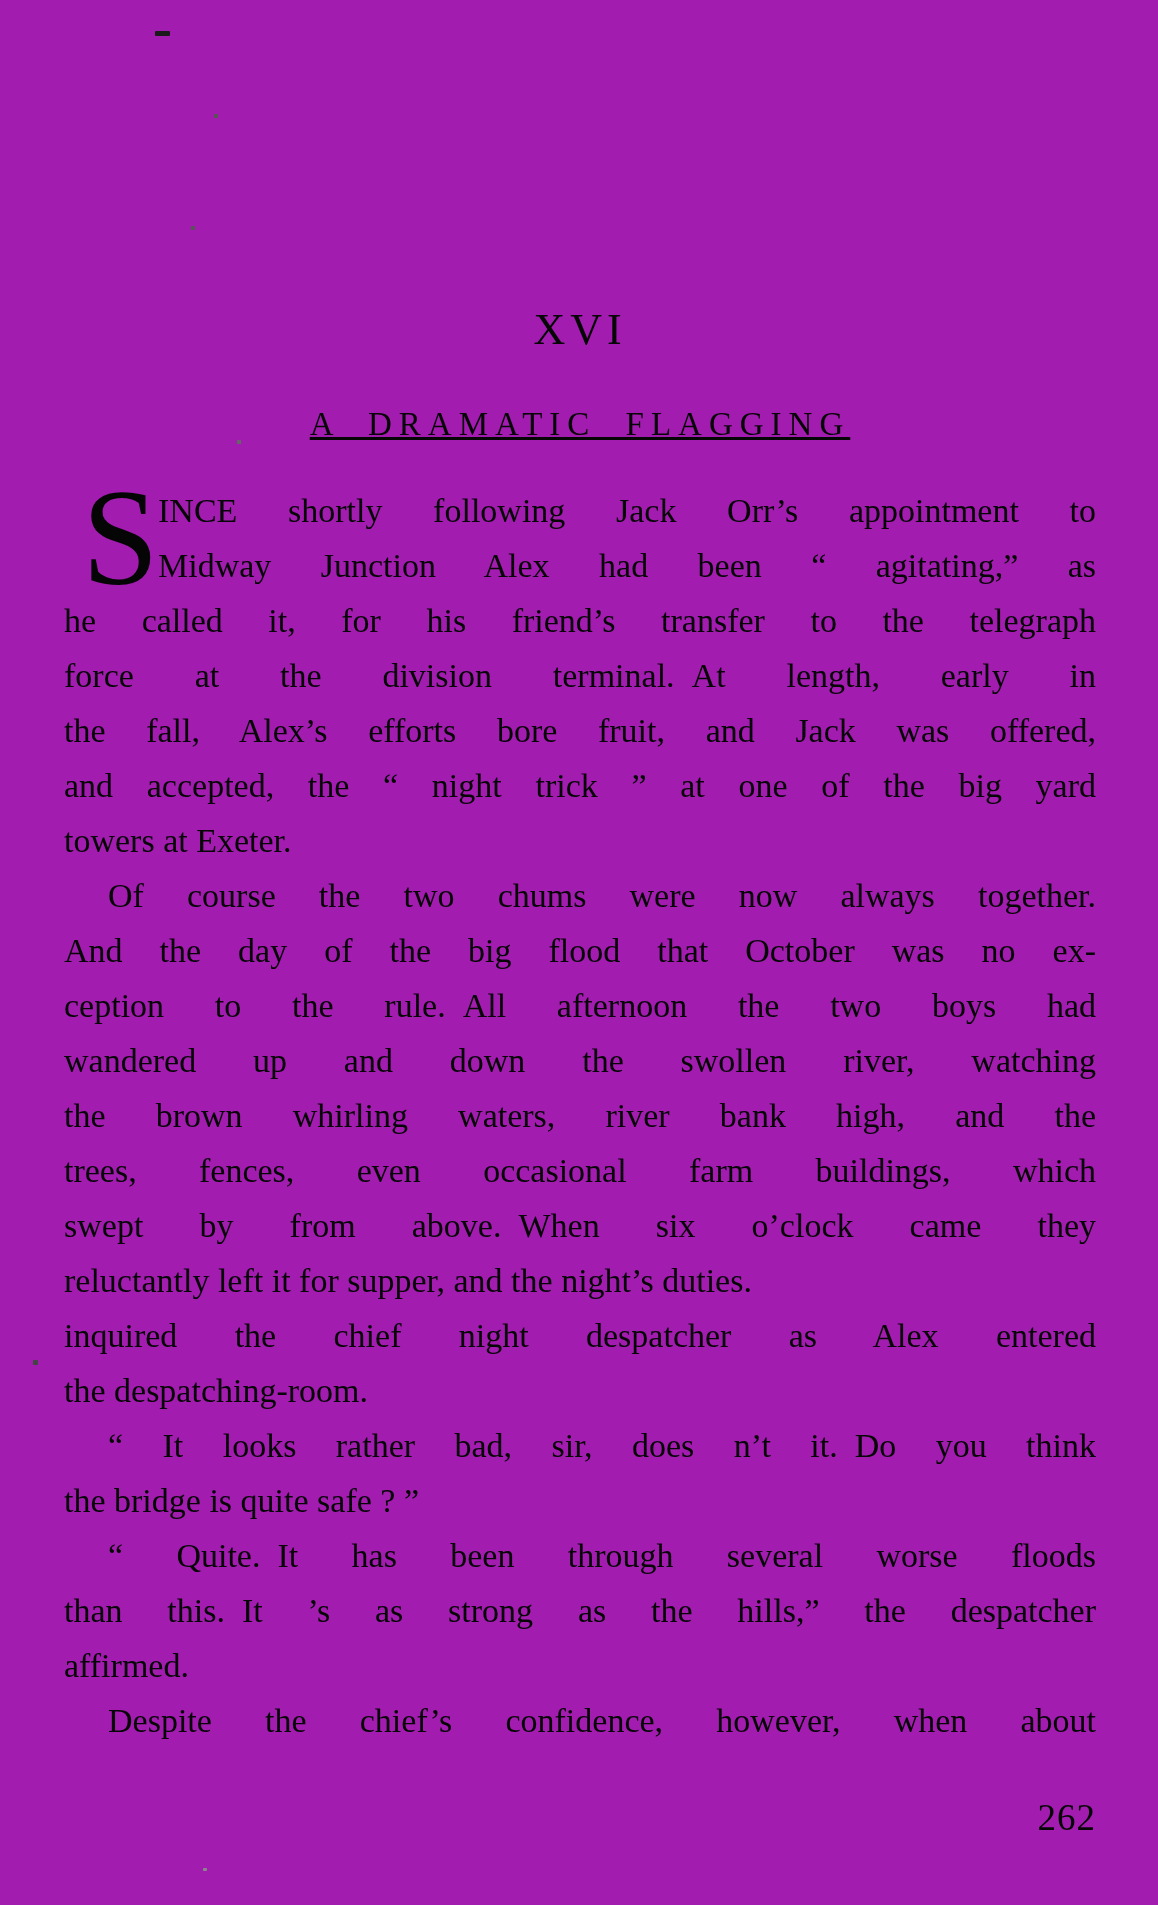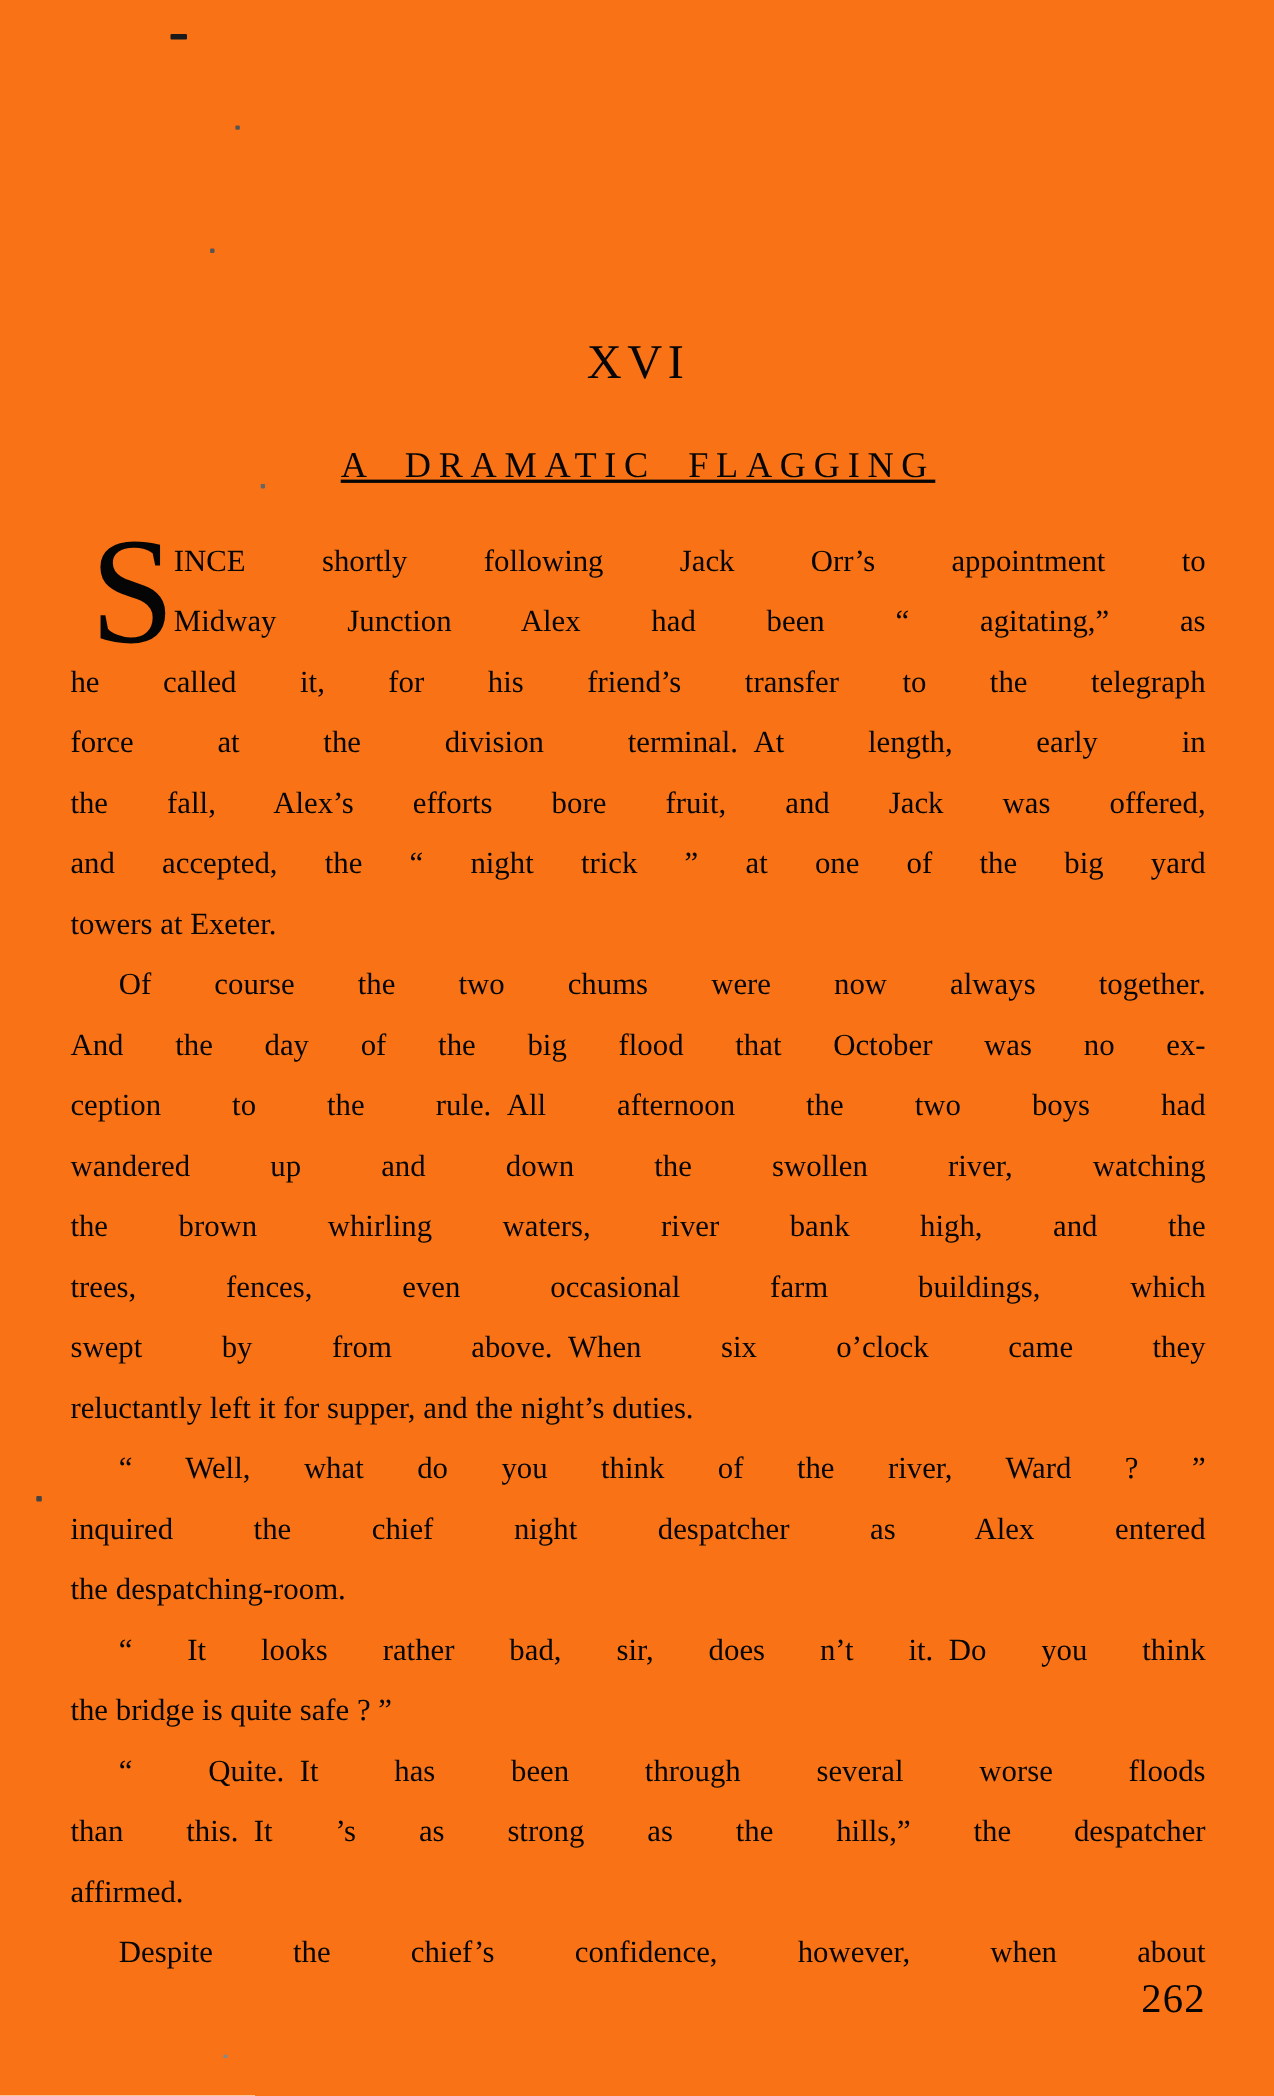--- a/index.html
+++ b/index.html
@@ -4,21 +4,21 @@
 <style>
   html, body {
     margin: 0;
     padding: 0;
     background: #ffffff;
   }
   .page {
     position: relative;
     width: 1158px;
     height: 1905px;
-    background: #f97316;
+    background: #a21caf;
     overflow: hidden;
     font-family: "Liberation Serif", "DejaVu Serif", serif;
     color: #060606;
   }
   .chapter-number {
     position: absolute;
     top: 308px;
     left: 64px;
     width: 1032px;
     margin: 0;
@@ -44,21 +44,21 @@
   }
   .body-text {
     position: absolute;
     left: 64px;
     top: 483px;
     width: 1032px;
   }
   .line {
     height: 55px;
     line-height: 55px;
-    font-size: 28px;
+    font-size: 34px;
     text-align: justify;
     text-align-last: justify;
     white-space: nowrap;
   }
   .line.last {
     text-align-last: left;
   }
   .line.indent {
     text-indent: 44px;
   }
@@ -122,21 +122,20 @@
     <div class="line">and accepted, the “ night trick ” at one of the big yard</div>
     <div class="line last">towers at Exeter.</div>
     <div class="line indent">Of course the two chums were now always together.</div>
     <div class="line">And the day of the big flood that October was no ex-</div>
     <div class="line">ception to the rule. All afternoon the two boys had</div>
     <div class="line">wandered up and down the swollen river, watching</div>
     <div class="line">the brown whirling waters, river bank high, and the</div>
     <div class="line">trees, fences, even occasional farm buildings, which</div>
     <div class="line">swept by from above. When six o’clock came they</div>
     <div class="line last">reluctantly left it for supper, and the night’s duties.</div>
-    <div class="line indent">“ Well, what do you think of the river, Ward ? ”</div>
     <div class="line">inquired the chief night despatcher as Alex entered</div>
     <div class="line last">the despatching-room.</div>
     <div class="line indent">“ It looks rather bad, sir, does n’t it. Do you think</div>
     <div class="line last">the bridge is quite safe ? ”</div>
     <div class="line indent">“ Quite. It has been through several worse floods</div>
     <div class="line">than this. It ’s as strong as the hills,” the despatcher</div>
     <div class="line last">affirmed.</div>
     <div class="line indent">Despite the chief’s confidence, however, when about</div>
   </div>
 

